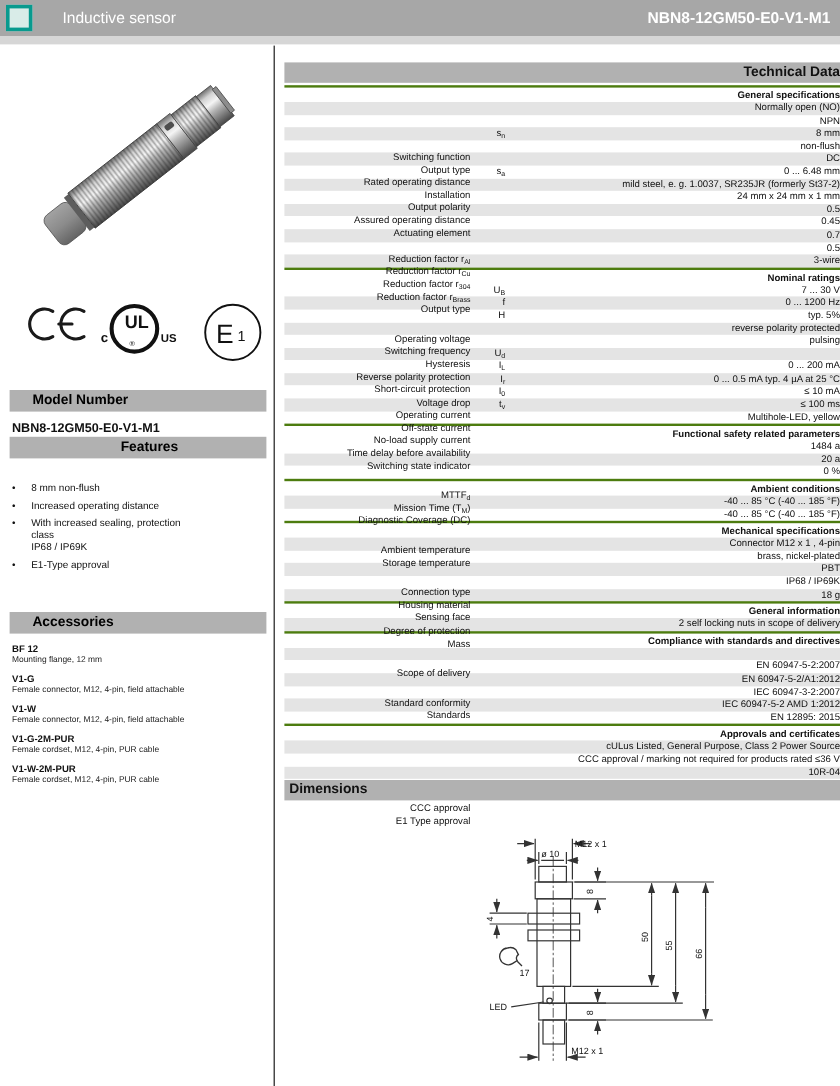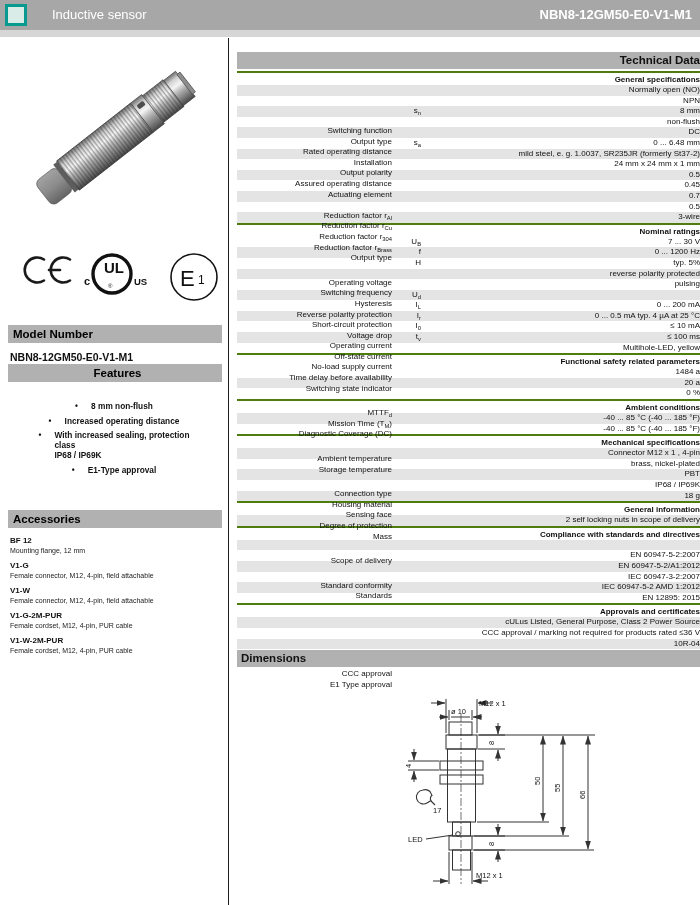--- a/index.html
+++ b/index.html
@@ -10,24 +10,24 @@
   .tophdr .logo{position:absolute;left:5px;top:4px;width:16px;height:16px;
         background:#d9ece8;border:3px solid #089a8e;}
   .tophdr .ttl{position:absolute;left:37px;top:0;height:30px;line-height:30px;
         font-size:13px;font-weight:normal;color:#fff;margin-left:15px;}
   .tophdr .mdl{position:absolute;right:8px;top:0;height:30px;line-height:30px;
         font-size:13px;font-weight:bold;color:#fff;}
   .substrip{position:absolute;left:0;top:30px;width:700px;height:7px;background:#d6d6d6;}
   .divider{position:absolute;left:228px;top:38px;width:1px;height:867px;background:#1c1c1c;}
   
   .lbar{position:absolute;left:8px;width:214px;height:18px;line-height:18px;background:#b1b1b1;
-        font-size:11.5px;font-weight:bold;color:#000;padding-left:5px;box-sizing:border-box;}
+        font-size:11.5px;font-weight:bold;color:#000;padding-left:19px;box-sizing:border-box;}
   .modelno{position:absolute;left:10px;top:351px;font-size:10.5px;font-weight:bold;}
   .features{position:absolute;left:10px;top:401px;width:208px;}
-  .feat{display:flex;font-size:8.3px;font-weight:bold;line-height:10px;margin-bottom:4.5px;justify-content:center;}
+  .feat{display:flex;font-size:8.3px;font-weight:normal;line-height:10px;margin-bottom:4.5px;}
   .feat .bl{width:16px;flex:none;}
   .feat .bl::before{content:"•";}
   .feat .tx{white-space:pre-line;}
   .accs{position:absolute;left:10px;top:530px;width:208px;}
   .acc-name{font-size:8px;font-weight:bold;line-height:10px;margin-top:6px;}
   .acc-desc{font-size:7px;line-height:9px;color:#222;}
   
   .rcol{position:absolute;left:237px;top:52px;width:463px;text-align:right;}
   .tdbar{height:17px;line-height:17px;background:#b1b1b1;font-size:11.5px;font-weight:bold;
         padding-left:4px;margin-bottom:2px;}

